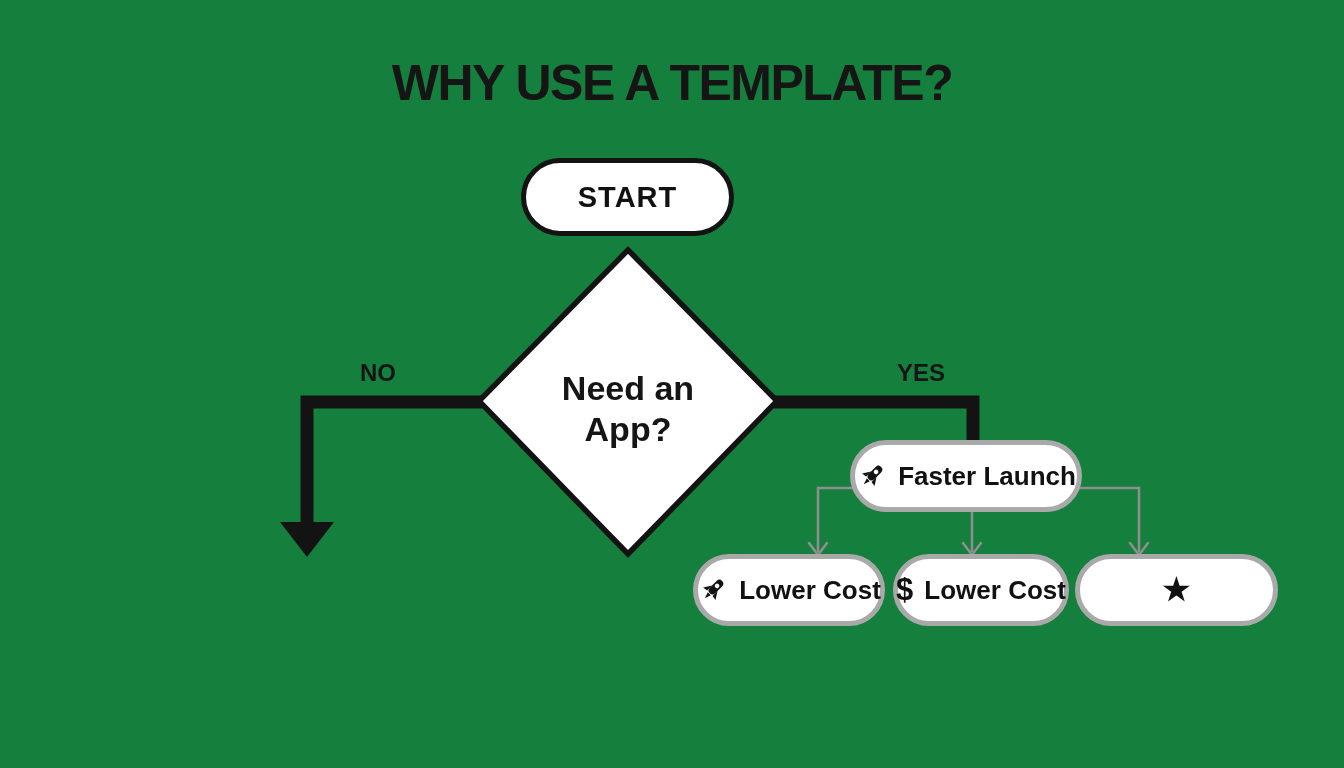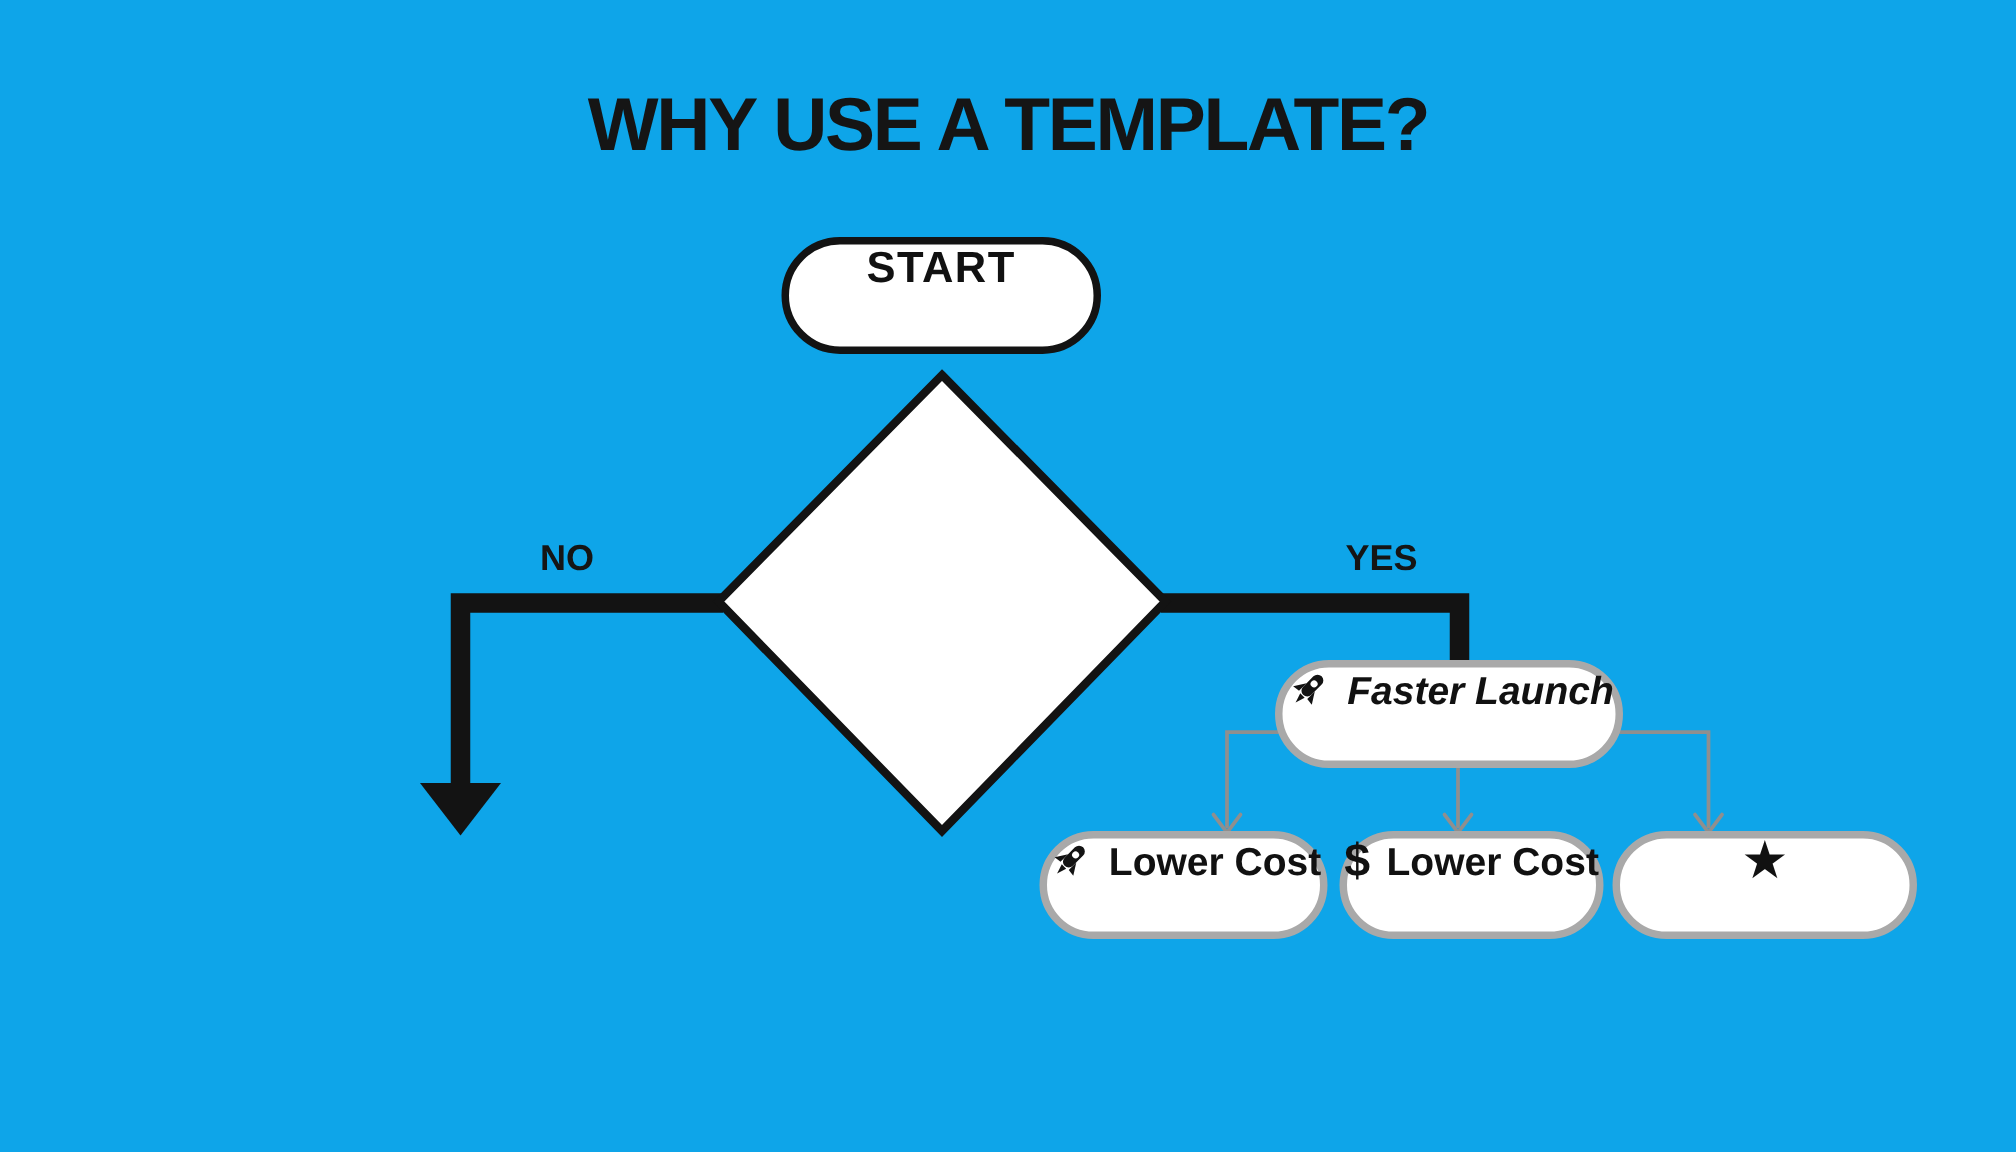--- a/index.html
+++ b/index.html
@@ -1,48 +1,48 @@
 <!DOCTYPE html>
 <html><head>
 <meta charset="utf-8">
 <style>
   html,body{margin:0;padding:0;background:#e8e8e8;}
   .stage{
     position:relative;
     width:1344px;height:768px;
-    background:#0ea5e9;
+    background:#15803d;
     overflow:hidden;
     font-family:"Liberation Sans", sans-serif;
     color:#111;
   }
   .title{
     position:absolute;
     left:0;top:54px;width:1344px;
     text-align:center;
     font-size:50px;
     font-weight:700;
     letter-spacing:-1.5px;
     color:#151515;
   }
   .wires{position:absolute;left:0;top:0;}
   .pill{
     position:absolute;
-    display:flex;align-items:flex-start;justify-content:center;
+    display:flex;align-items:center;justify-content:center;
     gap:11px;
     background:#ffffff;
     border-radius:40px;
     font-weight:700;
     box-sizing:border-box;
     white-space:nowrap;
   }
   .pill-black{border:5px solid #131313;}
   .pill-gray{border:5px solid #a9a9a9;}
   .start-node{left:521px;top:158px;width:213px;height:78px;font-size:29px;letter-spacing:1px;}
   .dontneed-node{left:178px;top:566px;width:278px;height:72px;font-size:27px;}
-  .faster-node{left:850px;top:440px;width:232px;height:72px;font-size:26px;font-style:italic;}
+  .faster-node{left:850px;top:440px;width:232px;height:72px;font-size:26px;}
   .benefit{top:554px;height:72px;font-size:26px;}
   .benefit-1{left:693px;width:192px;}
   .benefit-2{left:893px;width:176px;}
   .benefit-3{left:1075px;width:203px;}
   .branch-label{
     position:absolute;
     font-size:24px;font-weight:700;color:#151515;
     transform:translate(-50%,-50%);
   }
   .no-label{left:378px;top:373px;}
@@ -102,20 +102,21 @@
       </symbol>
     </defs>
   </svg>
 
   <div class="title">WHY USE A TEMPLATE?</div>
 
   <div class="pill pill-black start-node">
     <span>START</span>
   </div>
 
+  <div class="decision-text">Need an App?</div>
 
   <div class="branch-label no-label">NO</div>
   <div class="branch-label yes-label">YES</div>
 
 
   <div class="pill pill-gray faster-node">
     <span class="icon">
       <svg class="rocket-svg">
           <use href="#rocket"></use>
         </svg>

